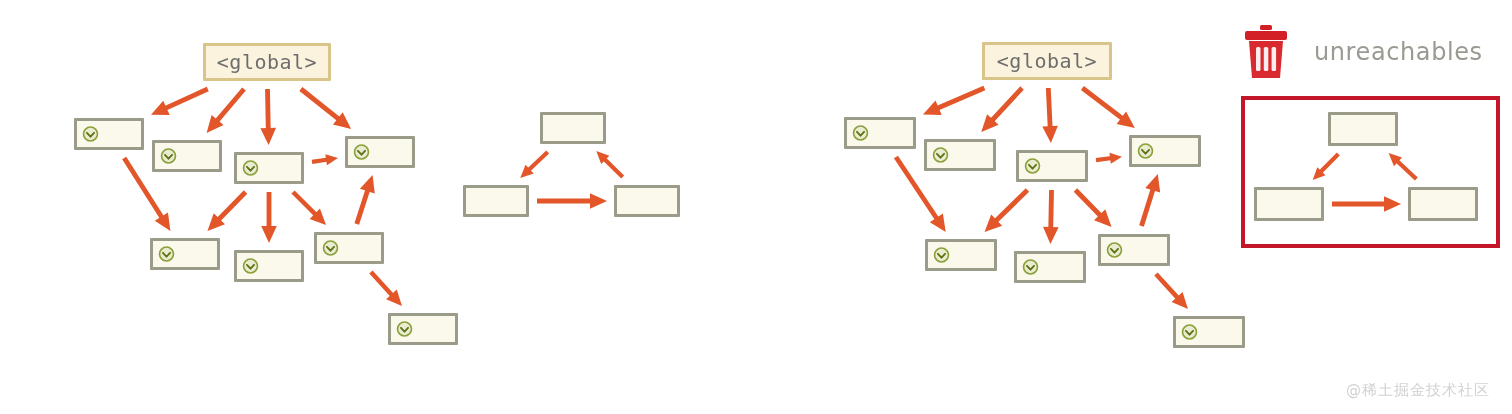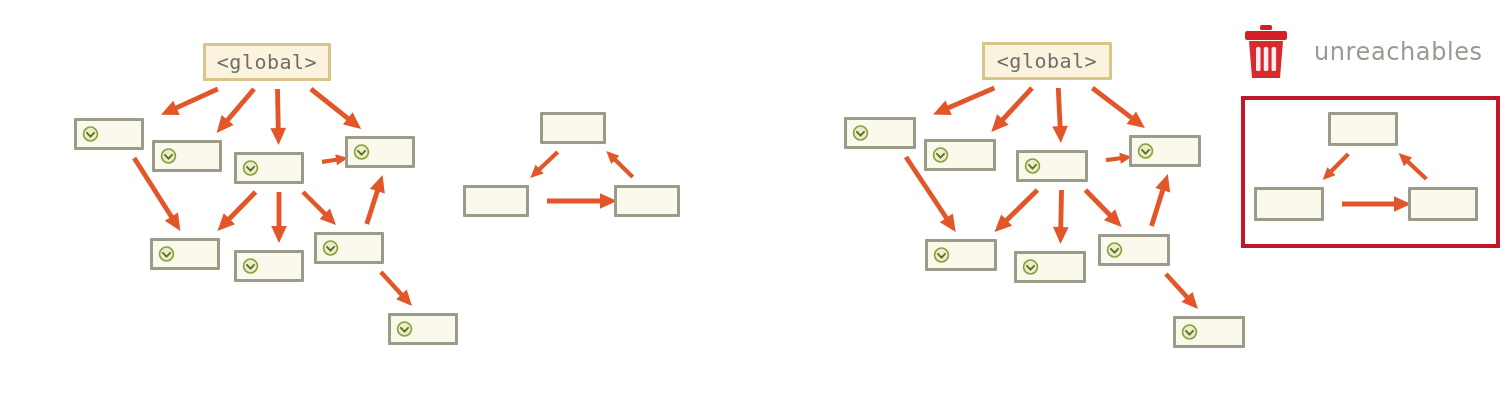--- a/index.html
+++ b/index.html
@@ -17,21 +17,20 @@
   #stage {
     position: relative;
     width: 1512px;
     height: 414px;
     background: #ffffff;
   }
   .panel {
     position: absolute;
     top: 0;
     height: 414px;
-    padding-left: 20px;
   }
   #panel-left  { left: 0;    width: 760px; }
   #panel-right { left: 760px; width: 752px; }
 
   .svg-layer {
     position: absolute;
     left: 0;
     top: 0;
     width: 100%;
     height: 100%;
@@ -293,13 +292,14 @@
         <rect x="13" y="23" width="4.5" height="24" rx="1.6" fill="#ffffff" opacity="0.92"></rect>
         <rect x="20.8" y="23" width="4.5" height="24" rx="1.6" fill="#ffffff" opacity="0.92"></rect>
         <rect x="28.6" y="23" width="4.5" height="24" rx="1.6" fill="#ffffff" opacity="0.92"></rect>
       </svg>
       <span class="unreach-label">unreachables</span>
     </div>
 
     <div class="unreach-box" id="unreach-box" style="left: 481px; top: 96px; width: 259px; height: 152px;"></div>
   </div>
 
+  <div class="watermark">@稀土掘金技术社区</div>
 </div>
 
 </body></html>

